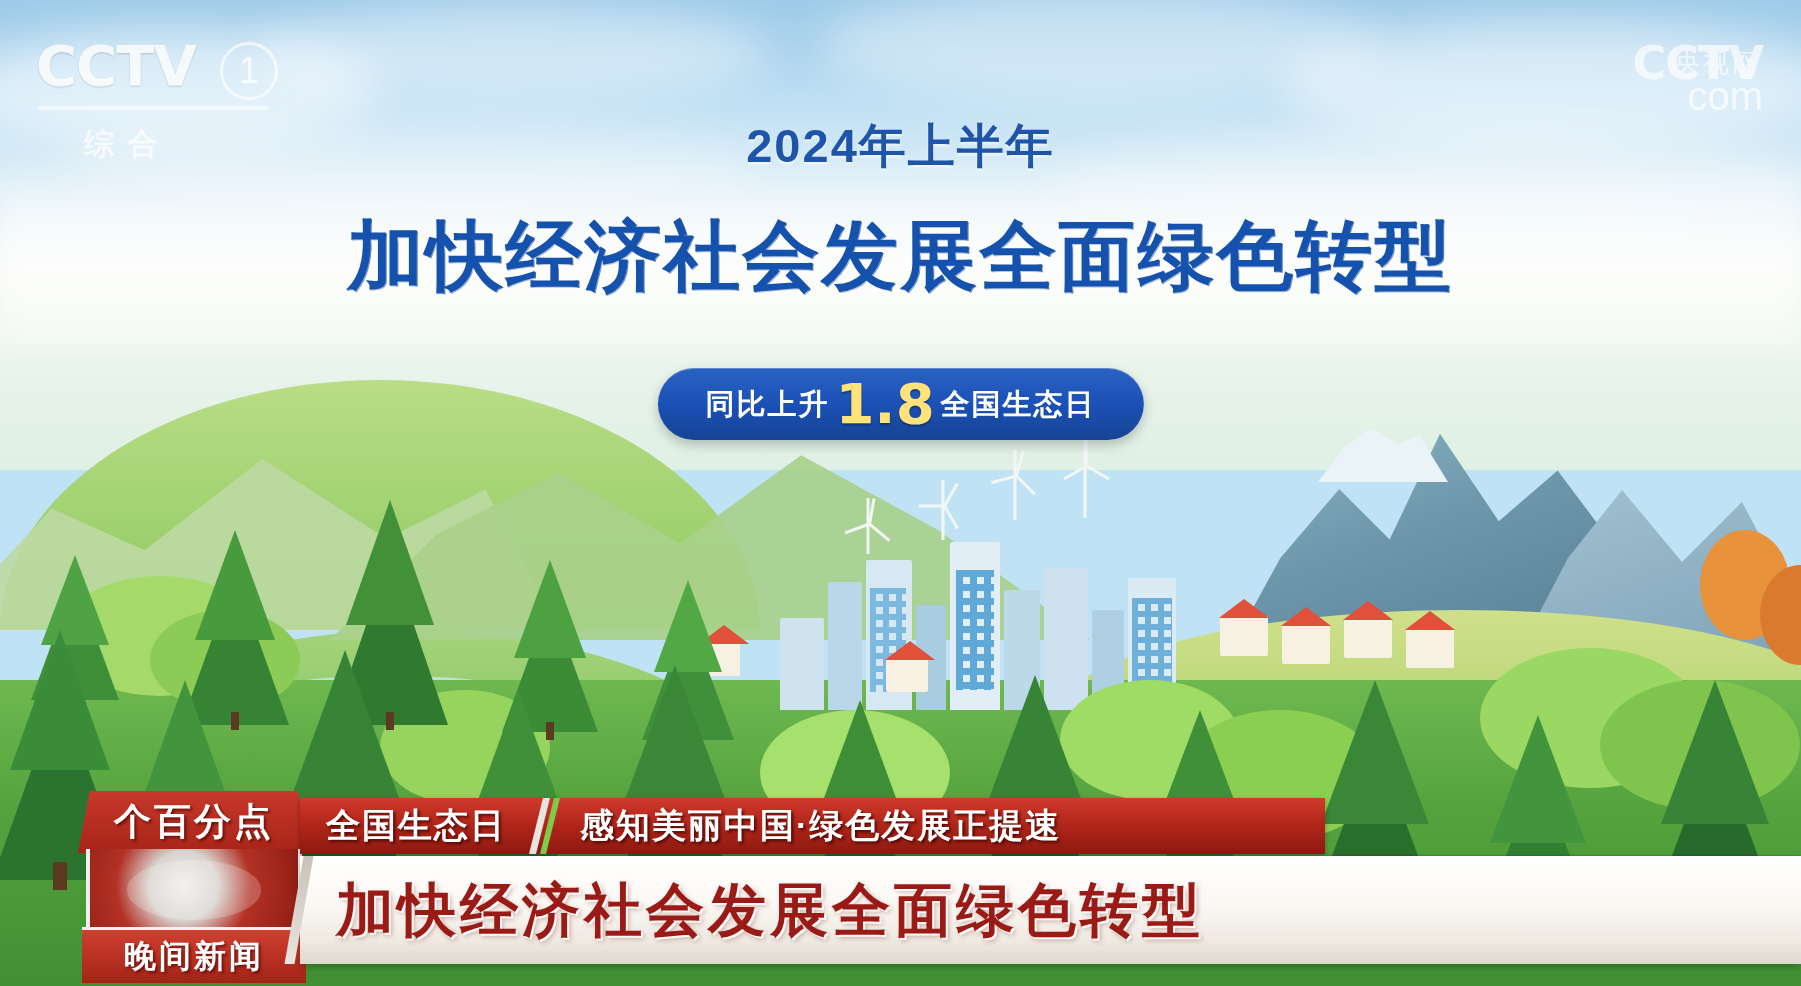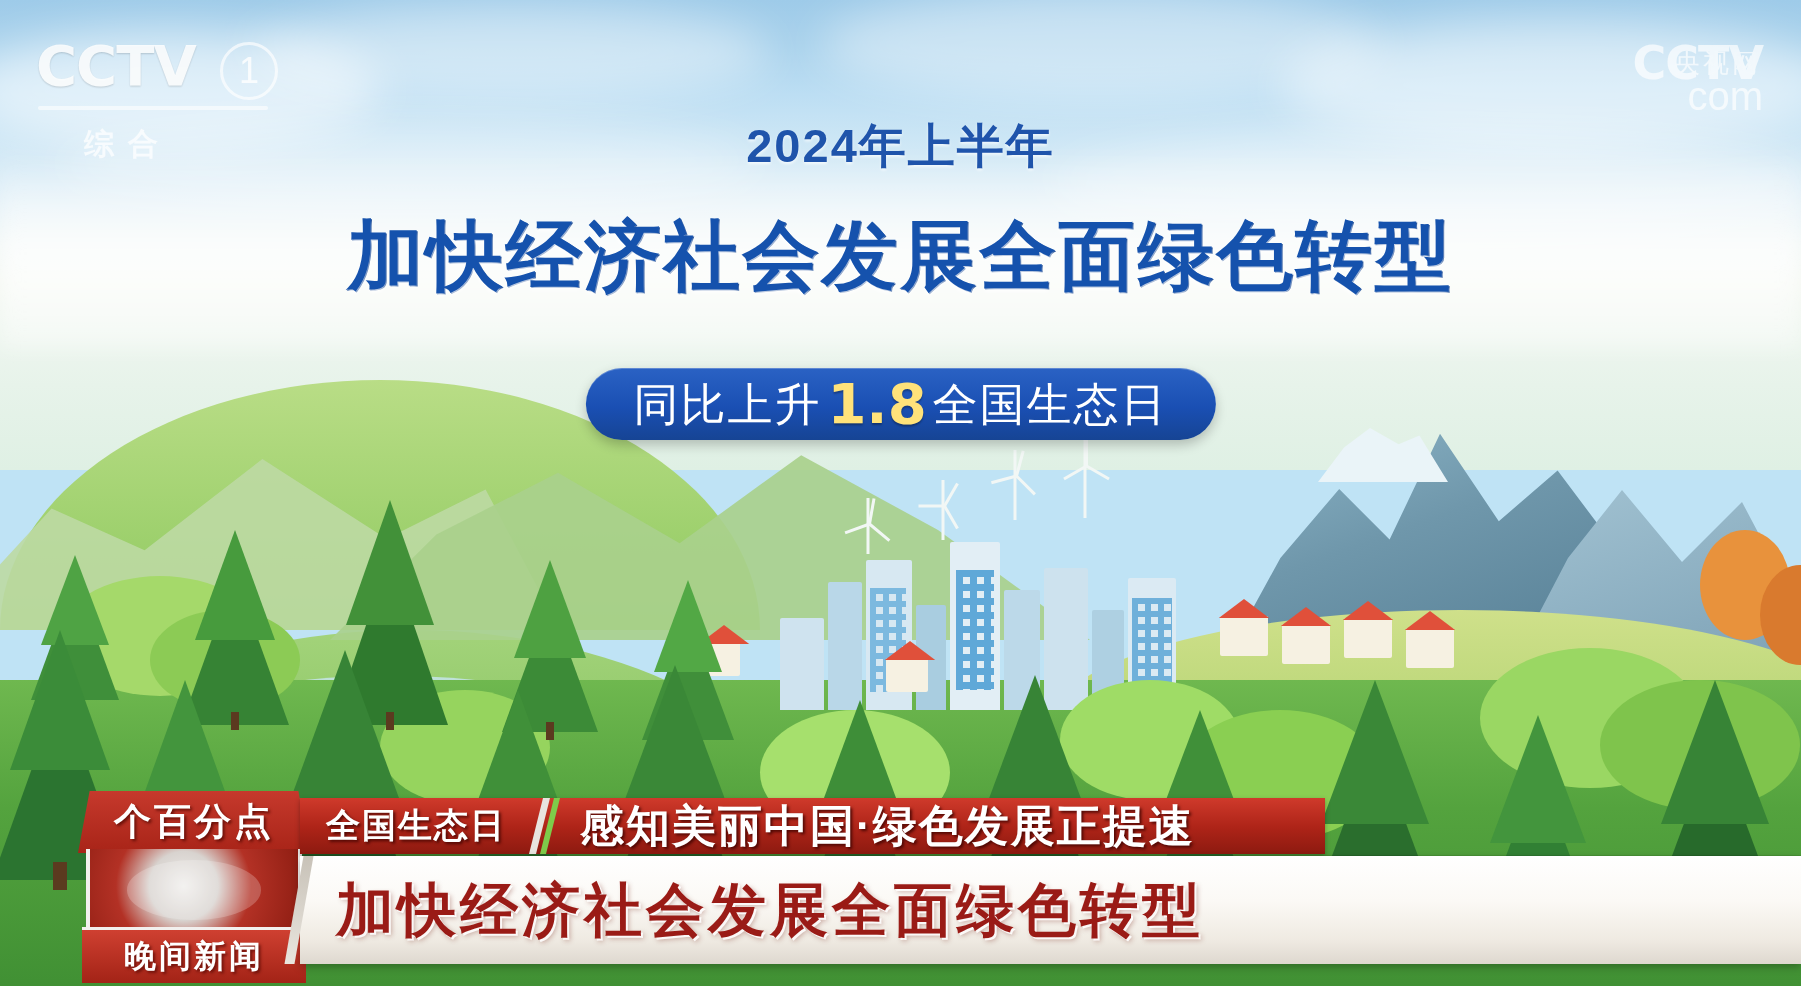--- a/index.html
+++ b/index.html
@@ -154,21 +154,21 @@
   }
 
   .pill{
     position:absolute; left:50%; transform:translateX(-50%); top:368px;
     height:72px; padding:0 48px; border-radius:36px;
     background:linear-gradient(180deg,#2a62c4 0%,#1a4fb3 55%,#164494 100%);
     box-shadow:0 5px 12px rgba(0,0,0,.22), inset 0 1px 0 rgba(255,255,255,.25);
     display:flex; align-items:center; justify-content:center; gap:2px;
   }
   .pill .pt{
-    font-size:45px; font-weight:400; color:#ffffff; letter-spacing:2px; line-height:1;
+    font-size:29px; font-weight:700; color:#ffffff; letter-spacing:2px; line-height:1;
   }
   .pill .pnum{
     font-size:56px; font-weight:900; color:#ffe27a; line-height:1;
     letter-spacing:0; margin:0 4px;
     font-family:"DejaVu Sans","Liberation Sans",sans-serif;
     text-shadow:0 2px 2px rgba(0,0,0,.3);
   }
 
   
   .cctv1{ position:absolute; left:36px; top:38px; width:250px; height:108px; opacity:.9; }
@@ -249,21 +249,21 @@
   .tsep{ width:26px; height:100%; position:relative; }
   .tsep:before{
     content:""; position:absolute; left:4px; top:0; width:7px; height:100%;
     background:#e8e4df; transform:skewX(-14deg);
   }
   .tsep:after{
     content:""; position:absolute; left:15px; top:0; width:6px; height:100%;
     background:#7ecb4a; transform:skewX(-14deg);
   }
   .ticker .t2{
-    padding:0 22px; font-size:44px; font-weight:700; color:#fff; letter-spacing:2px;
+    padding:0 22px; font-size:34px; font-weight:700; color:#fff; letter-spacing:2px;
     text-shadow:2px 2px 3px rgba(70,5,2,.9);
   }
 
   .mainbar{
     position:absolute; left:300px; bottom:22px; width:1501px; height:108px;
     background:linear-gradient(180deg,#ffffff 0%,#fbf9f5 42%,#efeae2 78%,#ded8cf 100%);
     display:flex; align-items:center;
     box-shadow:0 -1px 0 rgba(0,0,0,.08), 0 3px 8px rgba(0,0,0,.28);
   }
   .mainbar .edge{

